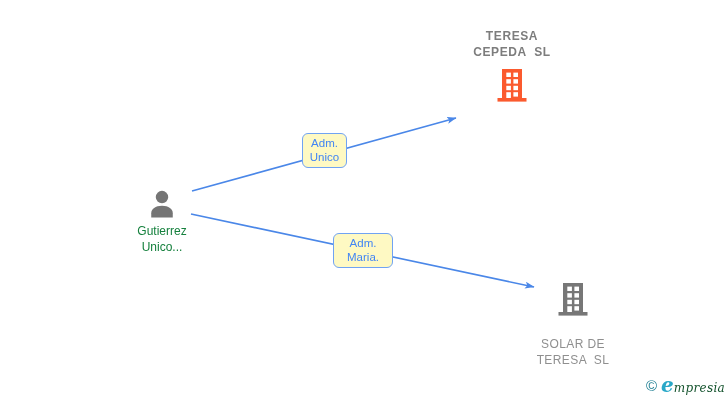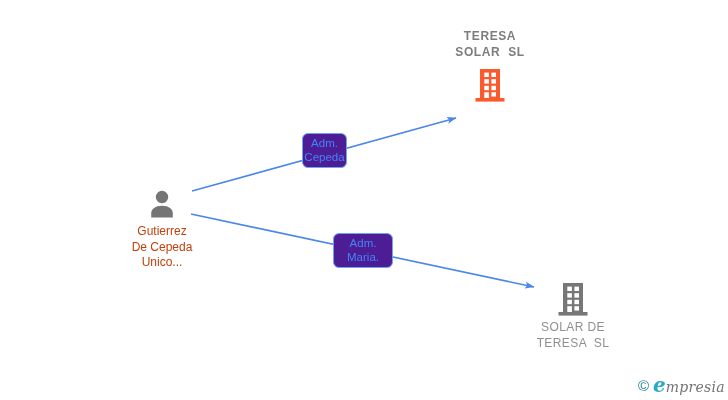--- a/index.html
+++ b/index.html
@@ -8,51 +8,51 @@
 
   
   #edges{position:absolute;left:0;top:0;width:728px;height:400px;}
 
   
   .node{position:absolute;text-align:center;cursor:pointer;}
   .node .label-line{white-space:pre;font-size:12px;line-height:15.5px;}
 
   
   #person-node{left:102px;top:187px;width:120px;}
-  #person-node .label-line{color:#c2410c;}
+  #person-node .label-line{color:#15803d;}
   .person-svg{display:block;margin:0 auto 3px auto;color:#757575;}
 
   
-  #company-top{left:420px;top:29px;width:140px;}
+  #company-top{left:442px;top:29px;width:140px;}
   #company-top .label-line{color:#7d7d7d;font-weight:bold;letter-spacing:0.6px;}
   .building-orange{color:#fb5a2e;}
   #company-top .building-svg{margin-top:7px;}
 
   
   #company-bottom{left:503px;top:281px;width:140px;}
   #company-bottom .label-line{color:#8f8f8f;letter-spacing:0.4px;}
   .building-gray{color:#777777;}
-  #company-bottom .label-block{margin-top:3px;}
+  #company-bottom .label-block{margin-top:20px;}
 
   .building-svg{display:block;margin:0 auto;}
 
   
-  .edge-label{position:absolute;background:#4c1d95;border:1.5px solid #70a3f3;border-radius:6px;
+  .edge-label{position:absolute;background:#fef9c3;border:1.5px solid #70a3f3;border-radius:6px;
     color:#4285f4;font-size:11.5px;line-height:14px;text-align:center;padding:2px 0 1px 0;
     box-sizing:border-box;cursor:pointer;}
   .edge-label div{white-space:pre;}
   #edge-label-0{left:302px;top:133px;width:45px;height:35px;}
   #edge-label-1{left:333px;top:233px;width:60px;height:35px;}
 
   
   #watermark{position:absolute;right:3px;bottom:3px;display:flex;align-items:center;gap:4px;}
   #wm-copyright{color:#1e7f93;font-size:15px;}
   #wm-brand{font-family:"DejaVu Serif","Liberation Serif",serif;font-style:italic;}
   #wm-brand .e{color:#29a8c8;font-size:20px;font-weight:bold;}
-  #wm-brand .rest{color:#737373;font-size:14px;letter-spacing:0.3px;}
+  #wm-brand .rest{color:#14532d;font-size:12px;letter-spacing:0.3px;}
 </style>
 </head>
 <body>
 
 <div id="canvas">
 
   <svg id="edges" width="728" height="400" viewBox="0 0 728 400">
     <defs>
       <marker id="arrowhead" markerWidth="10" markerHeight="8" refX="9" refY="3.5" orient="auto" markerUnits="userSpaceOnUse">
         <path d="M0,0 L9.5,3.5 L0,7 L2.2,3.5 Z" fill="#4a87e8"></path>
@@ -62,29 +62,28 @@
     <line x1="191" y1="214" x2="534" y2="287" stroke="#4a87e8" stroke-width="1.6" marker-end="url(#arrowhead)"></line>
   </svg>
 
   <div id="person-node" class="node">
     <svg class="person-svg" width="34" height="34" viewBox="0 0 24 24">
       <circle cx="12" cy="7.1" r="4.4" fill="#757575"></circle>
       <path d="M12 13.3 C7.3 13.3 4.4 15.6 4.4 18.5 L4.4 21.6 L19.6 21.6 L19.6 18.5 C19.6 15.6 16.7 13.3 12 13.3 Z" fill="#757575"></path>
     </svg>
     <div class="label-block">
       <div class="label-line">Gutierrez</div>
-      <div class="label-line">De Cepeda</div>
       <div class="label-line">Unico...</div>
     </div>
   </div>
 
   <div id="company-top" class="node">
     <div class="label-block">
       <div class="label-line">TERESA</div>
-      <div class="label-line">SOLAR  SL</div>
+      <div class="label-line">CEPEDA  SL</div>
     </div>
     <svg class="building-svg building-orange" width="32" height="36" viewBox="0 0 32 36">
       <rect x="1.5" y="31" width="29" height="3.6" fill="currentColor"></rect>
       <rect x="6" y="2" width="20" height="29.5" fill="currentColor"></rect>
       <g fill="#ffffff">
         <rect x="10.3" y="5.6" width="4.6" height="4.4"></rect>
         <rect x="17.4" y="5.6" width="4.6" height="4.4"></rect>
         <rect x="10.3" y="12.2" width="4.6" height="4.4"></rect>
         <rect x="17.4" y="12.2" width="4.6" height="4.4"></rect>
         <rect x="10.3" y="18.8" width="4.6" height="4.4"></rect>
@@ -111,21 +110,21 @@
       </g>
     </svg>
     <div class="label-block">
       <div class="label-line">SOLAR DE</div>
       <div class="label-line">TERESA  SL</div>
     </div>
   </div>
 
   <div id="edge-label-0" class="edge-label">
     <div>Adm.</div>
-    <div>Cepeda</div>
+    <div>Unico</div>
   </div>
   <div id="edge-label-1" class="edge-label">
     <div>Adm.</div>
     <div>Maria.</div>
   </div>
 
   <div id="watermark">
     <span id="wm-copyright">©</span>
     <span id="wm-brand"><span class="e">e</span><span class="rest">mpresia</span></span>
   </div>

